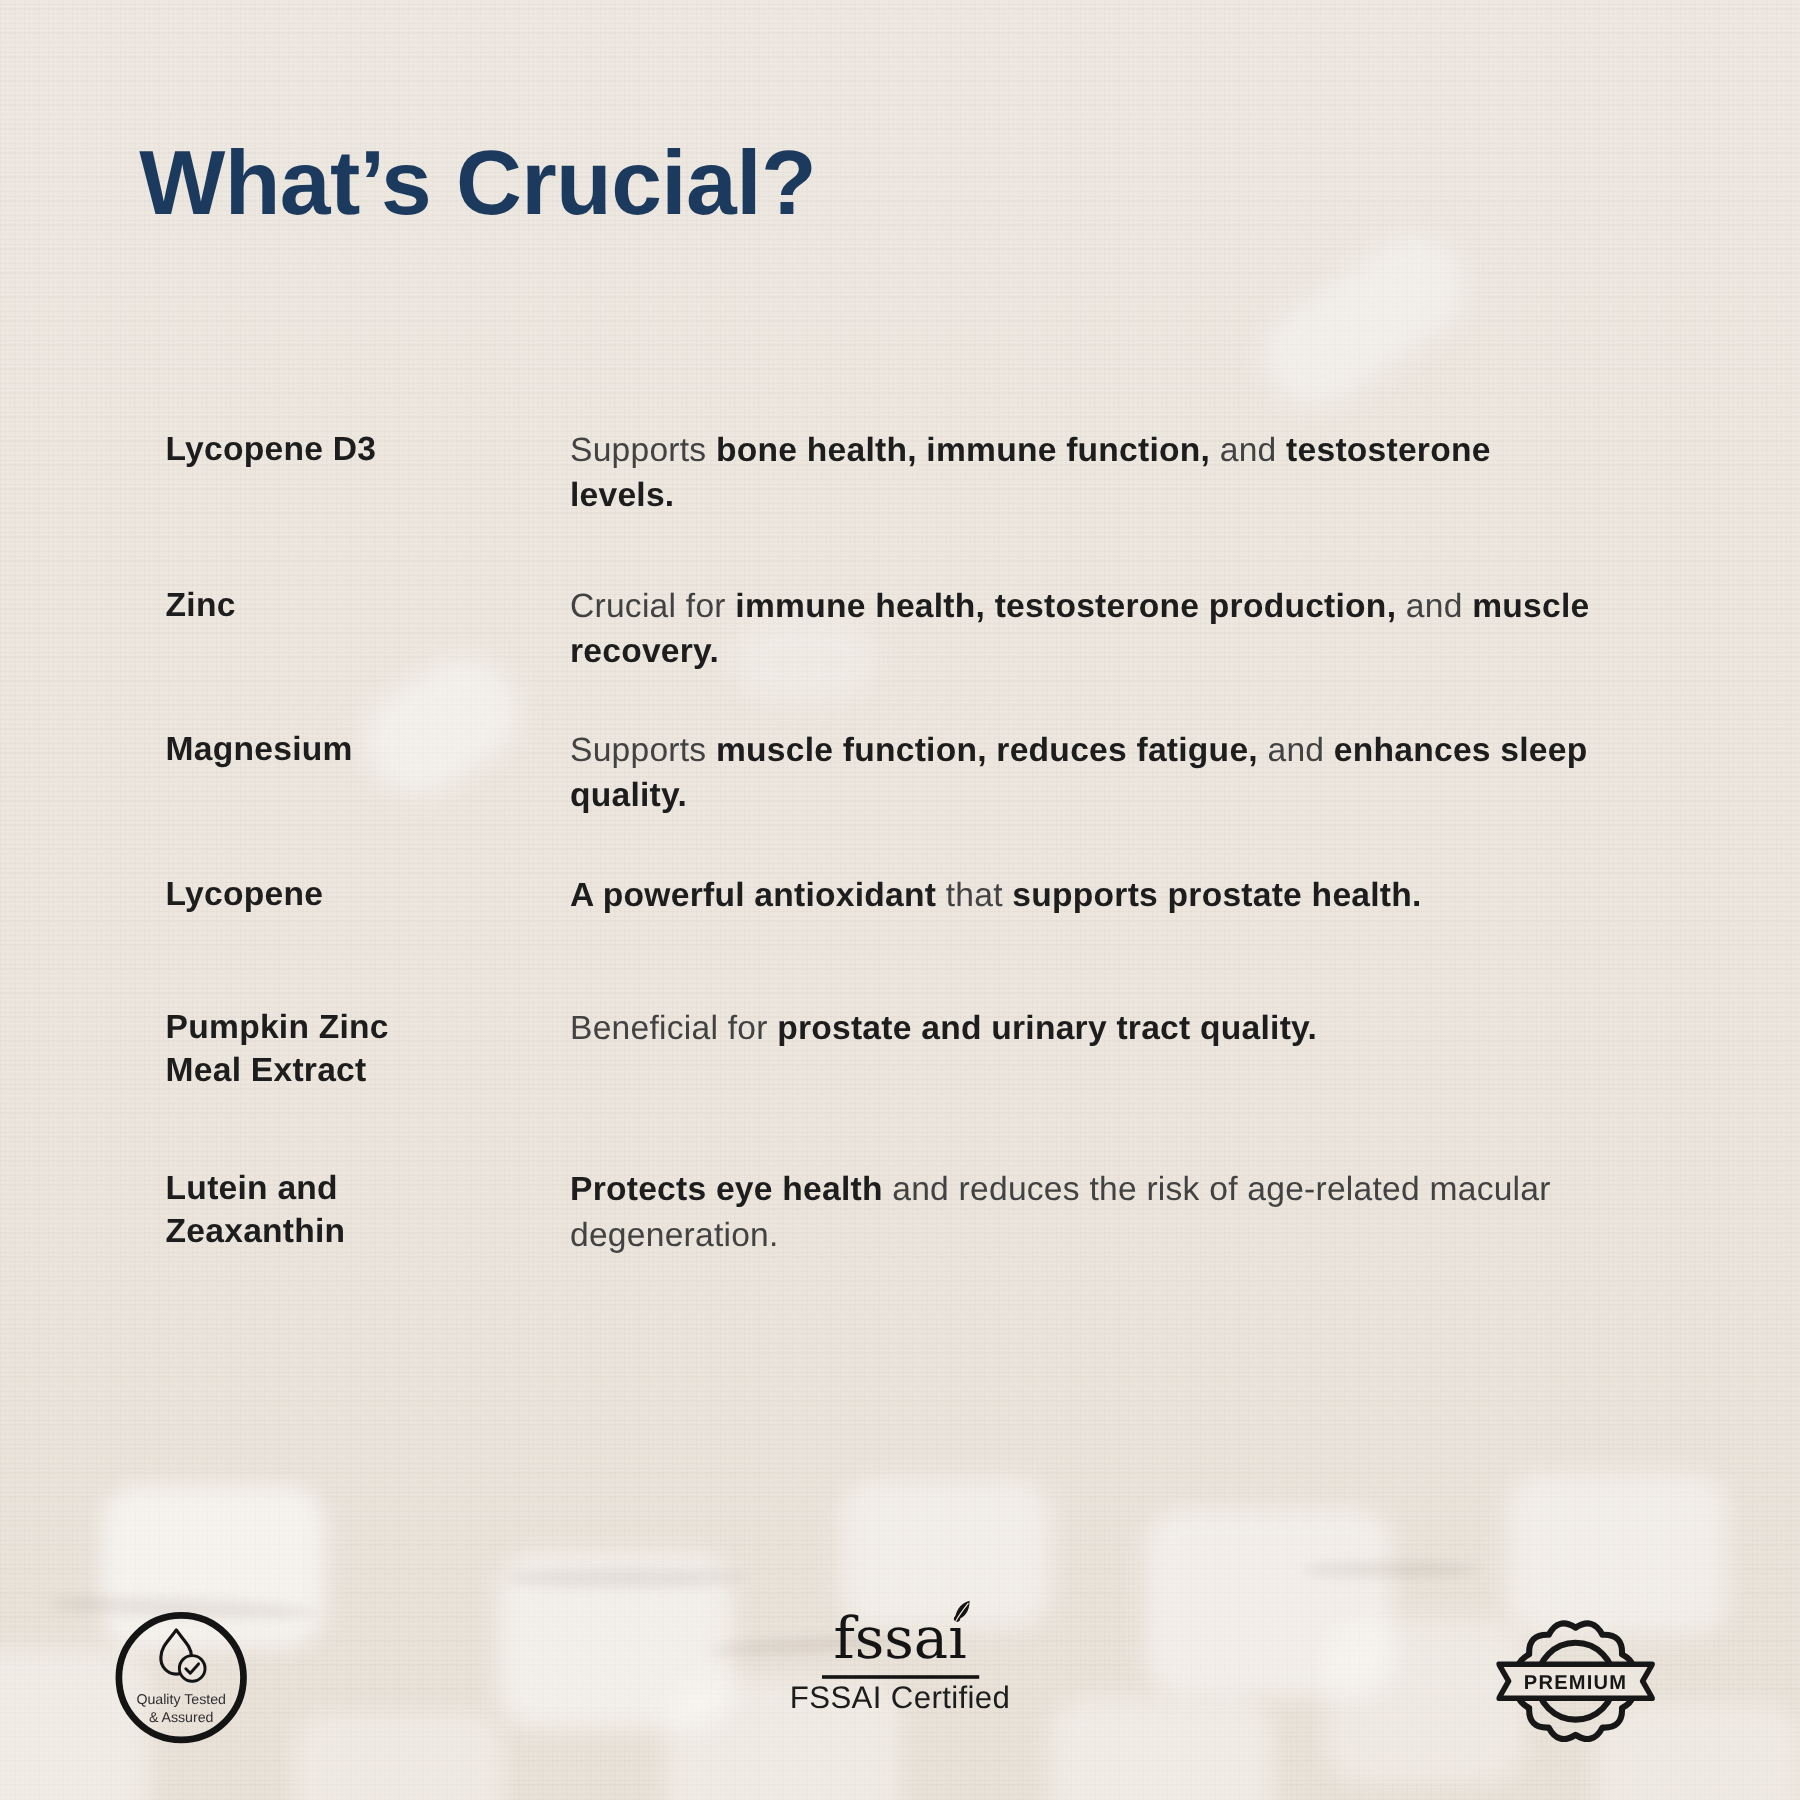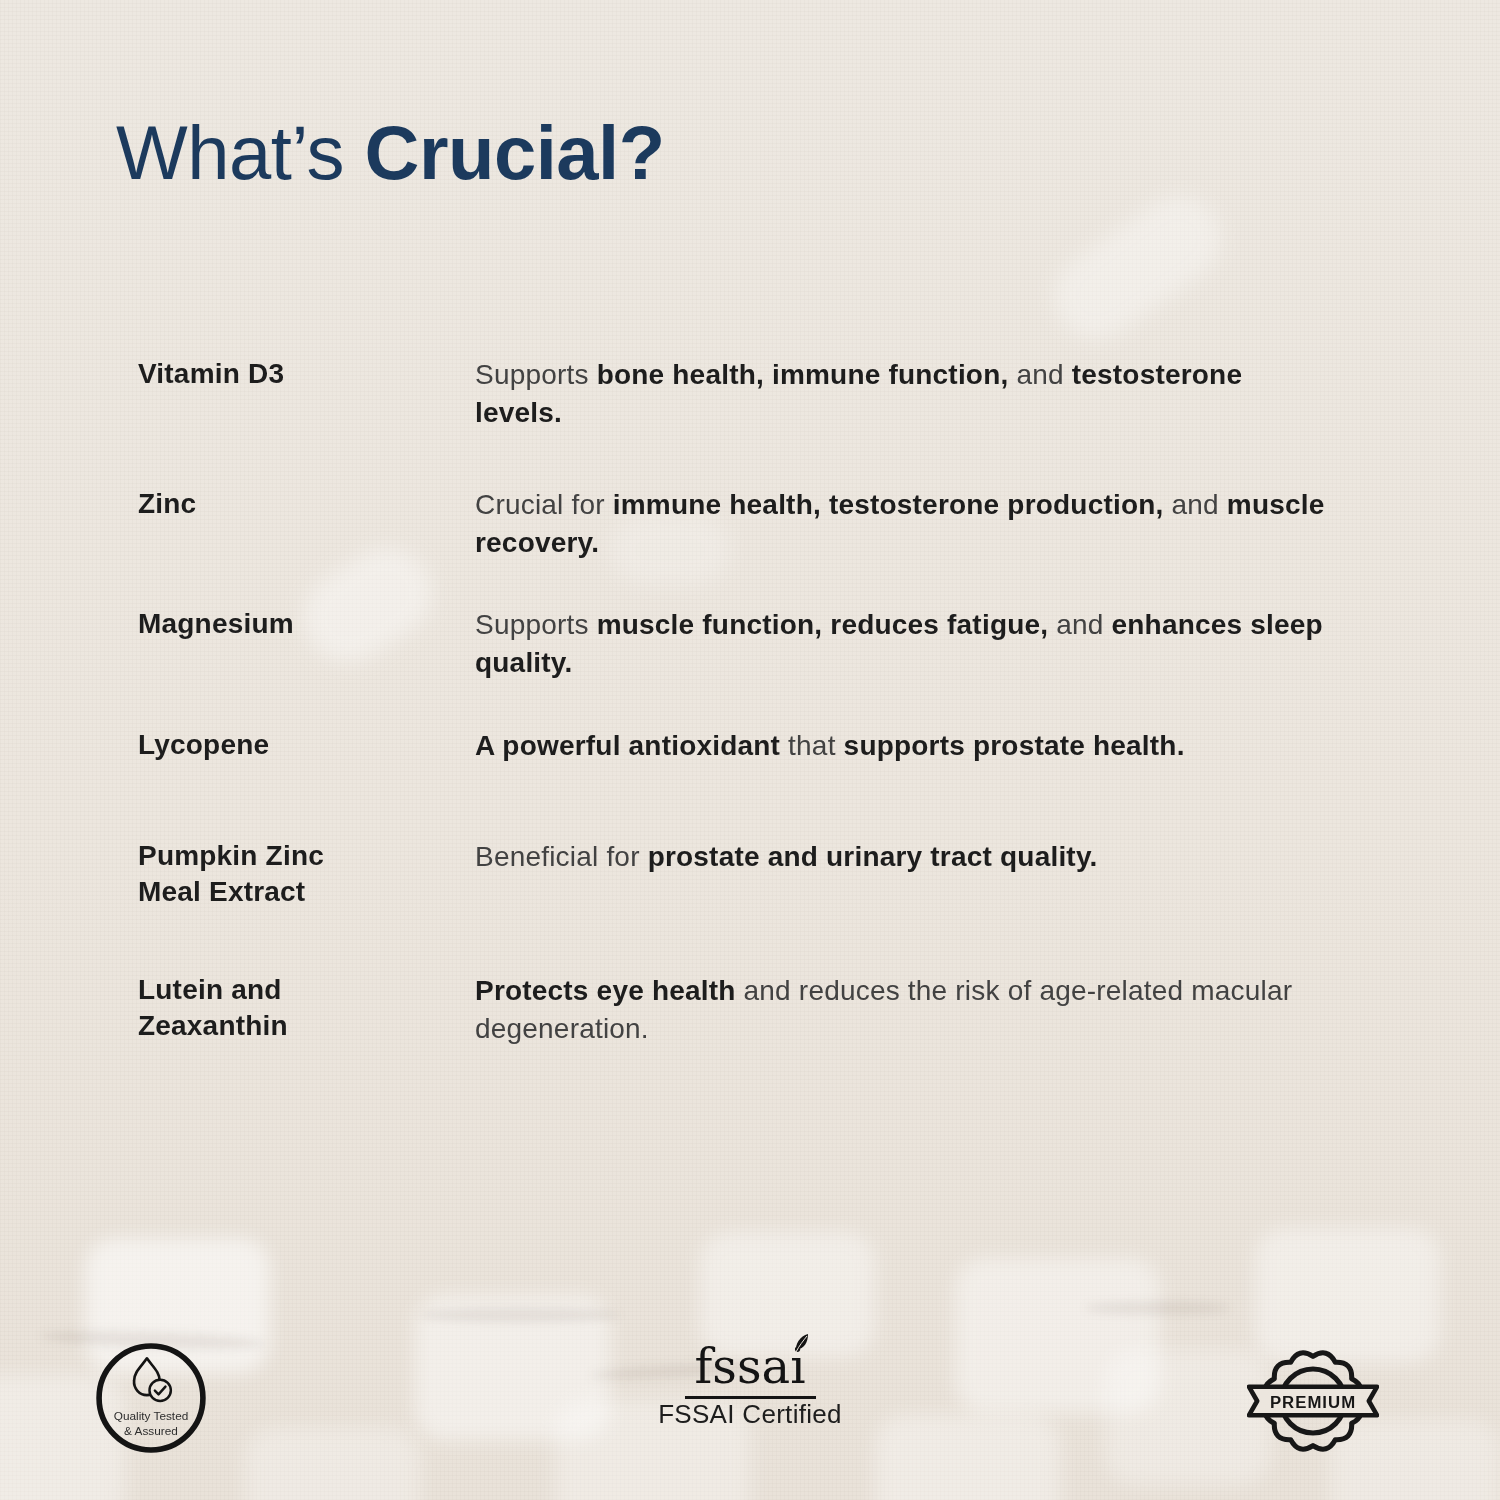--- a/index.html
+++ b/index.html
@@ -39,21 +39,21 @@
   .s2{ left:420px; top:1308px; width:200px; height:14px;}
   .s3{ left:1085px;top:1302px; width:145px; height:12px;}
   .s4{ left:590px; top:1365px; width:170px; height:12px; transform:rotate(-3deg);}
 
   
   .title{
     position:absolute; left:116px; top:112px;
     font-size:76px; line-height:1.08; color:var(--title,#1c3a5d);
     letter-spacing:-.5px; white-space:nowrap;
   }
-  .title .light{ font-weight:400; }
+  .title .light{ font-weight:700; }
   .title .strong{ font-weight:700; }
 
   
   .rows{ position:absolute; inset:0; }
   .ing-row{ position:absolute; left:138px; right:110px; }
   .row1{ top:356px; } .row2{ top:486px; } .row3{ top:606px; }
   .row4{ top:727px; } .row5{ top:838px; } .row6{ top:972px; }
   .ing-label{
     position:absolute; left:0; top:0; width:250px;
     font-size:28px; font-weight:700; line-height:36px;
@@ -104,21 +104,21 @@
     <div class="sm s1"></div>
     <div class="sm s2"></div>
     <div class="sm s3"></div>
     <div class="sm s4"></div>
   </div>
 
   <h1 class="title"><span class="light">What’s</span><span> </span><span class="strong">Crucial?</span></h1>
 
   <div class="rows">
       <div class="ing-row row1">
-      <div class="ing-label">Vitamin D3</div>
+      <div class="ing-label">Lycopene D3</div>
       <div class="ing-desc"><span class="r">Supports </span><span class="b">bone health, immune function,</span><span class="r"> and </span><span class="b">testosterone levels.</span></div>
     </div>
       <div class="ing-row row2">
       <div class="ing-label">Zinc</div>
       <div class="ing-desc"><span class="r">Crucial for </span><span class="b">immune health, testosterone production,</span><span class="r"> and </span><span class="b">muscle recovery.</span></div>
     </div>
       <div class="ing-row row3">
       <div class="ing-label">Magnesium</div>
       <div class="ing-desc"><span class="r">Supports </span><span class="b">muscle function, reduces fatigue,</span><span class="r"> and </span><span class="b">enhances sleep quality.</span></div>
     </div>

